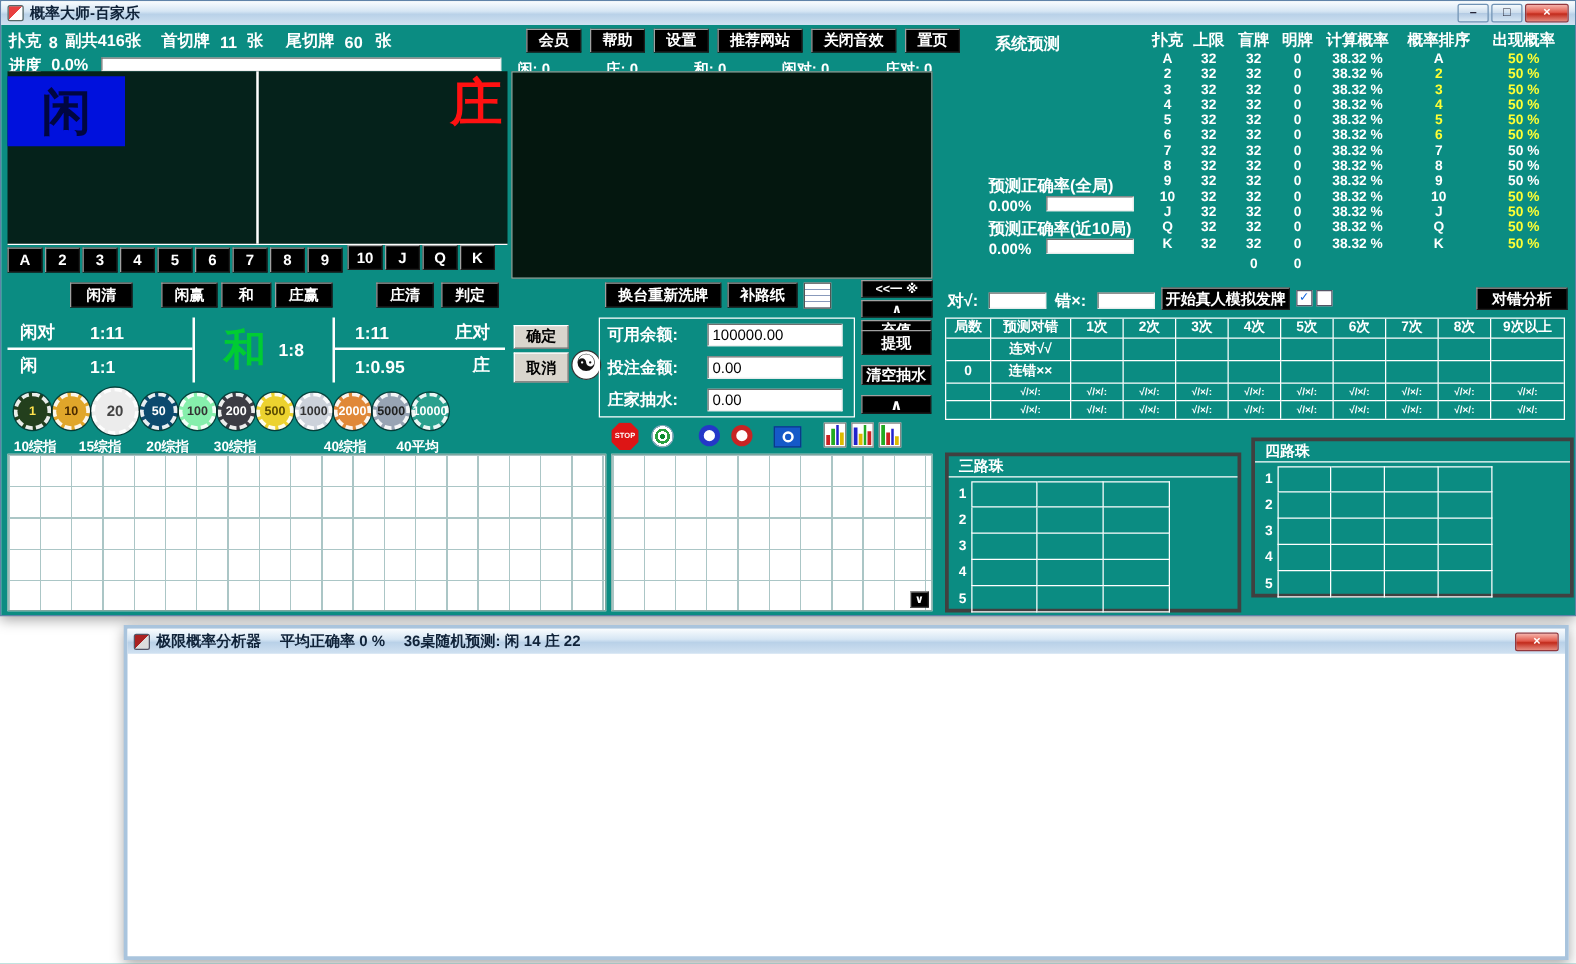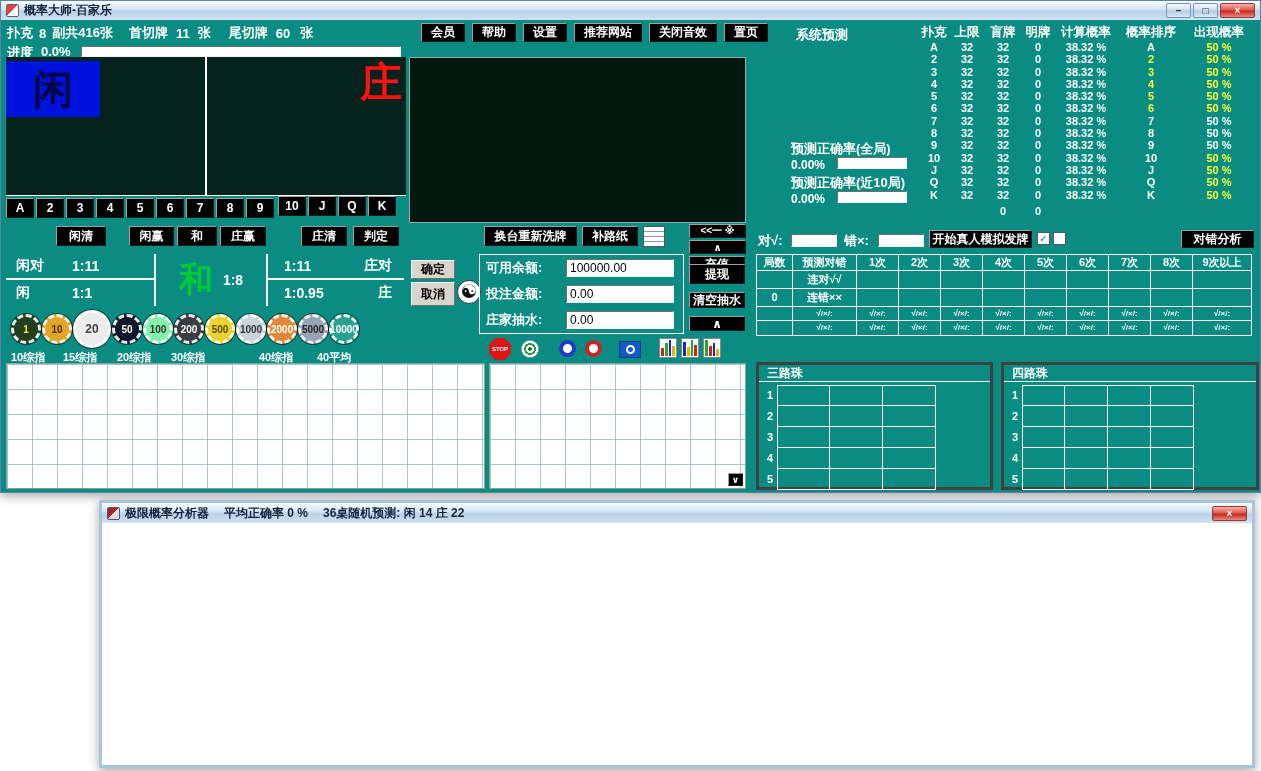--- a/index.html
+++ b/index.html
@@ -165,20 +165,28 @@
     <div class="menu">
 
     <div class="bbtn">会员</div>
         <div class="bbtn">帮助</div>
         <div class="bbtn">设置</div>
         <div class="bbtn">推荐网站</div>
         <div class="bbtn">关闭音效</div>
         <div class="bbtn">置页</div>
       </div>
 
+    <div class="counts wt">
+
+    <span><span>闲:</span> <span>0</span></span>
+        <span><span>庄:</span> <span>0</span></span>
+        <span><span>和:</span> <span>0</span></span>
+        <span><span>闲对:</span> <span>0</span></span>
+        <span><span>庄对:</span> <span>0</span></span>
+      </div>
 
     <span class="abs wt f13" style="left:795px;top:6px">系统预测</span>
 
     <div class="stats">
       <div class="shead">
 
       <span>扑克</span>
           <span>上限</span>
           <span>盲牌</span>
           <span>明牌</span>
@@ -445,21 +453,21 @@
         <i class="bar-r" style="height:10px"></i>
         <i class="bar-b" style="height:13px"></i>
         <i class="bar-y" style="height:7px"></i>
       </div>
 
     <div class="chips">
 
     <div class="chip" style="background: rgb(35, 63, 29); color: rgb(255, 227, 77);">1</div>
         <div class="chip" style="background: rgb(224, 166, 42); color: rgb(74, 42, 0);">10</div>
         <div class="chip chip-big" style="background: rgb(236, 236, 236); color: rgb(68, 68, 68);">20</div>
-        <div class="chip" style="background: #0f172a; color: rgb(255, 255, 255);">50</div>
+        <div class="chip" style="background: #0c4a6e; color: rgb(255, 255, 255);">50</div>
         <div class="chip" style="background: #86efac; color: rgb(51, 51, 51);">100</div>
         <div class="chip" style="background: rgb(60, 60, 68); color: rgb(255, 255, 255);">200</div>
         <div class="chip" style="background: rgb(236, 210, 47); color: rgb(90, 74, 0);">500</div>
         <div class="chip" style="background: rgb(204, 210, 218); color: rgb(51, 51, 51);">1000</div>
         <div class="chip" style="background: rgb(224, 136, 56); color: rgb(255, 255, 255);">2000</div>
         <div class="chip" style="background: rgb(152, 164, 180); color: rgb(34, 34, 34);">5000</div>
         <div class="chip" style="background: rgb(42, 160, 142); color: rgb(255, 255, 255);">10000</div>
       </div>
     <div class="chiplabels">
 
@@ -599,21 +607,21 @@
 
           <div class="brow">
             <span class="bead-label">5</span>
             <span class="bcell bfirst"></span>
             <span class="bcell"></span>
             <span class="bcell"></span>
           </div>
         </div>
     </div>
 
-    <div class="bead-box bead-four" style="left:1000px;top:342px;width:258px;height:128px">
+    <div class="bead-box bead-four" style="left:1000px;top:330px;width:258px;height:128px">
       <div class="bead-titlebar">四路珠</div>
       <div class="bead-grid">
 
           <div class="brow">
             <span class="bead-label">1</span>
             <span class="bcell bfirst"></span>
             <span class="bcell"></span>
             <span class="bcell"></span>
             <span class="bcell"></span>
           </div>

